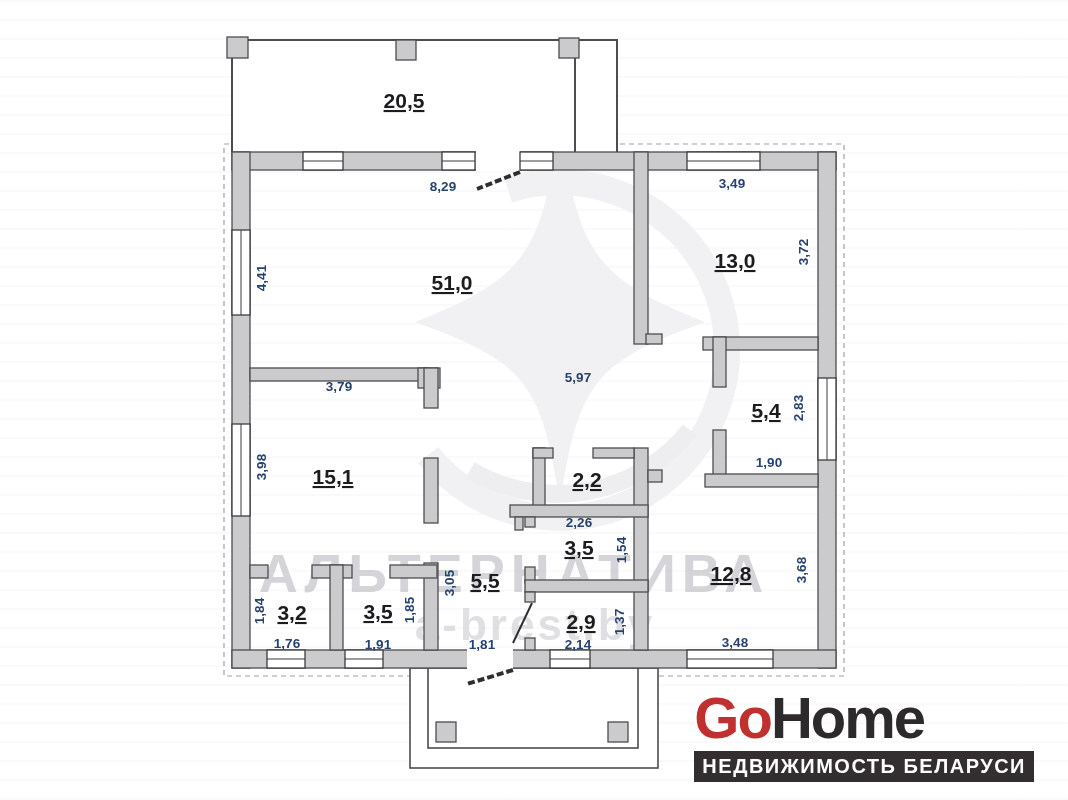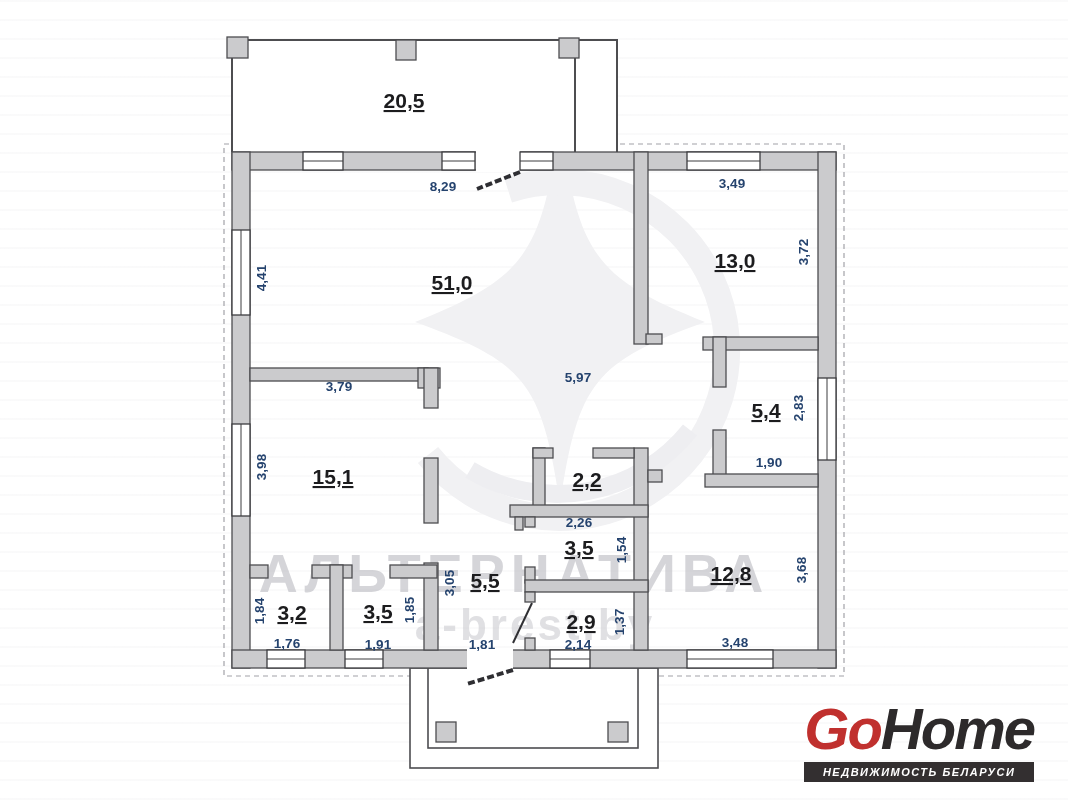--- a/index.html
+++ b/index.html
@@ -15,25 +15,25 @@
   .winline{stroke:#3c3c3f;stroke-width:1;}
   .gap{fill:#ffffff;stroke:none;}
   .swing{stroke:#2f2f33;stroke-width:4;stroke-dasharray:7 3;fill:none;}
   .swing2{stroke:#2f2f33;stroke-width:2;fill:none;}
   .roofdash{fill:none;stroke:#a2a2a8;stroke-width:1.2;stroke-dasharray:5 4;}
   .area{font-family:"Liberation Sans",sans-serif;font-size:21px;font-weight:bold;fill:#1c1c1e;text-decoration:underline;}
   .dim{font-family:"Liberation Sans",sans-serif;font-size:13.5px;font-weight:bold;fill:#25436e;}
   .wm-star{fill:#f1f1f3;}
   .wm-text{font-family:"Liberation Sans",sans-serif;font-weight:bold;fill:rgba(178,178,186,0.55);letter-spacing:6px;}
   .wm-site{font-family:"Liberation Sans",sans-serif;font-weight:bold;fill:rgba(193,193,200,0.50);letter-spacing:3px;}
-  .logo{position:absolute;right:34px;bottom:18px;text-align:left;font-style:italic;}
+  .logo{position:absolute;right:34px;bottom:18px;text-align:left;}
   .logo-text{font-weight:bold;font-size:58px;line-height:1;letter-spacing:-2px;font-family:"Liberation Sans",sans-serif;}
   .logo-text .go{color:#c0302e;}
   .logo-text .home{color:#2d2a2b;}
-  .logo-bar{margin-top:4px;background:#332f30;color:#ffffff;font-weight:bold;font-size:11px;
+  .logo-bar{margin-top:4px;background:#332f30;color:#ffffff;font-weight:bold;font-size:20px;
     letter-spacing:1.5px;padding:4px 8px;text-align:center;font-family:"Liberation Sans",sans-serif;}
 </style>
 </head>
 <body>
 
 <div class="stage">
 <svg width="1068" height="800" viewBox="0 0 1068 800">
 
   <g>
     <path class="wm-star" d="M560,120 C578,255 595,278 705,322 C595,362 578,382 560,505 C542,382 525,362 415,322 C525,278 542,255 560,120 Z"></path>

